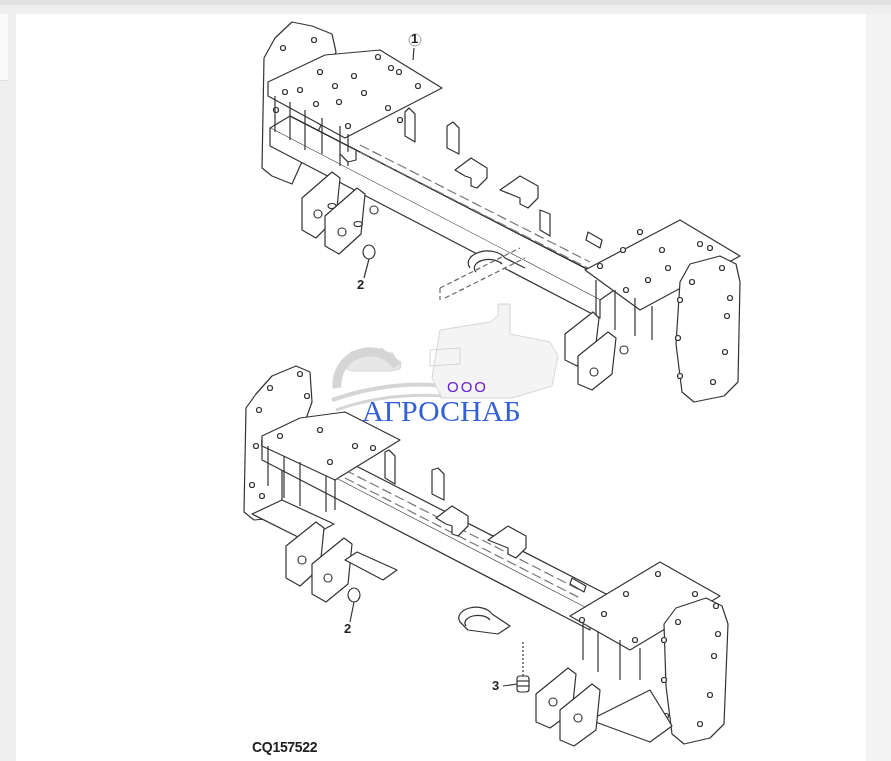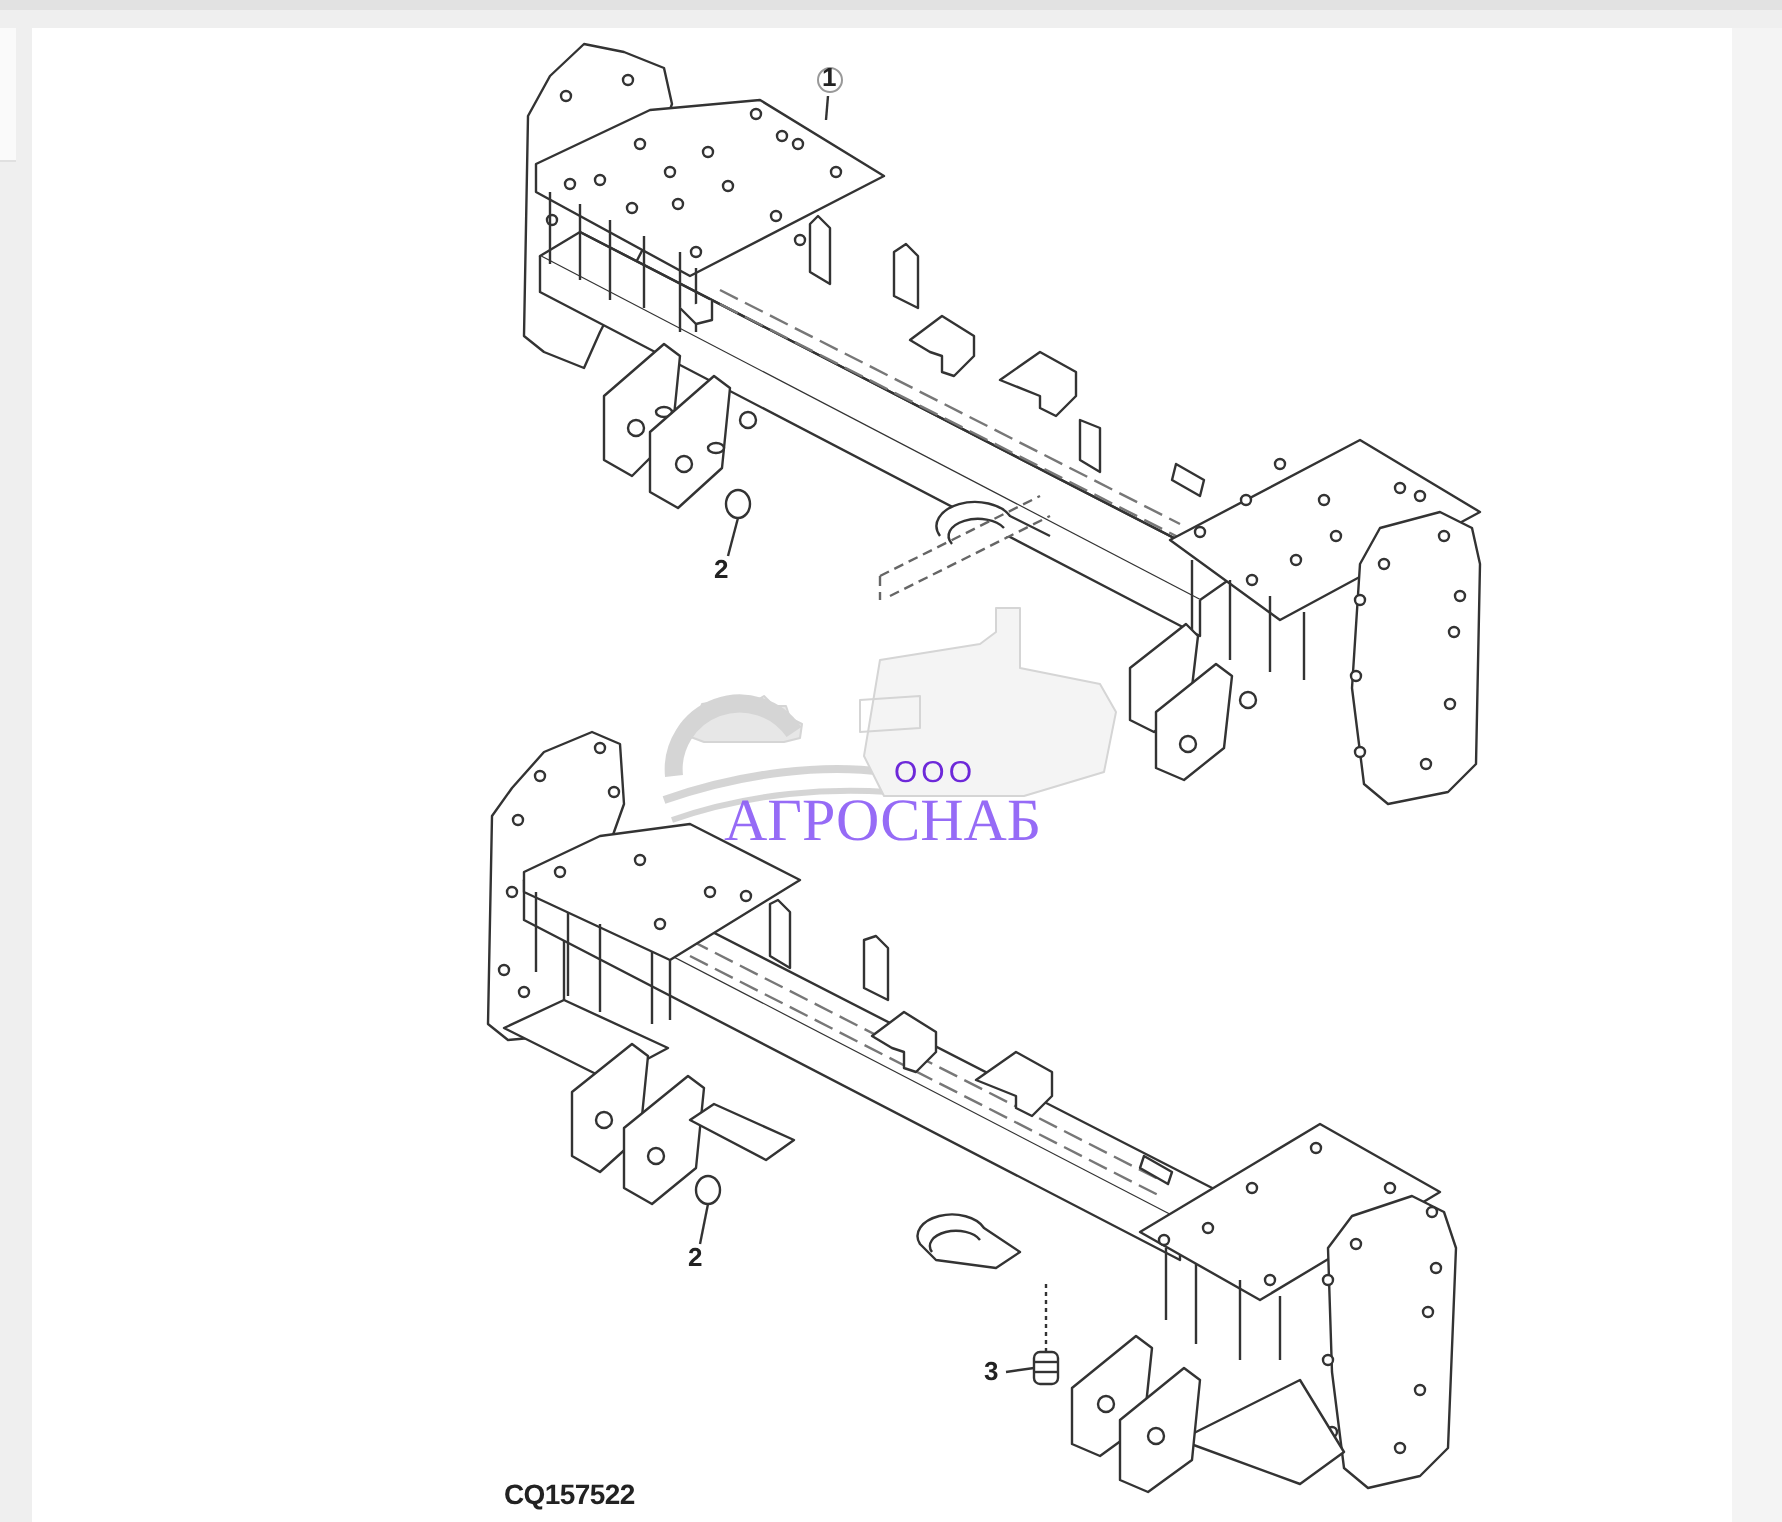--- a/index.html
+++ b/index.html
@@ -5,21 +5,21 @@
   html,body{margin:0;padding:0;}
   body{width:891px;height:761px;background:#efefef;position:relative;overflow:hidden;font-family:"Liberation Sans",sans-serif;}
   .topbar{position:absolute;left:0;top:0;width:891px;height:5px;background:#e2e2e2;}
   .left-strip{position:absolute;left:0;top:14px;width:8px;height:66px;background:#fafafa;border-bottom:1px solid #e0e0e0;}
   .panel{position:absolute;left:16px;top:14px;width:850px;height:760px;background:#ffffff;}
   .right-shade{position:absolute;left:866px;top:14px;width:25px;height:747px;background:#f4f4f4;}
   svg.diagram{position:absolute;left:0;top:0;}
   .callout{position:absolute;font-size:13px;font-weight:bold;color:#222;}
   .code{position:absolute;left:252px;top:739px;font-size:14px;font-weight:bold;color:#222;letter-spacing:-0.3px;}
   .wm-ooo{position:absolute;left:447px;top:378px;font-size:15px;color:#6d28d9;letter-spacing:2px;}
-  .wm-name{position:absolute;left:362px;top:394px;font-family:"Liberation Serif",serif;font-size:30px;color:#8b5cf6;letter-spacing:0px;opacity:0.9;}
+  .wm-name{position:absolute;left:362px;top:394px;font-family:"Liberation Serif",serif;font-size:30px;color:#1d4ed8;letter-spacing:0px;opacity:0.9;}
 </style>
 </head>
 <body>
 
 <div class="topbar"></div>
 <div class="left-strip"></div>
 <div class="panel"></div>
 <div class="right-shade"></div>
 
 <svg class="diagram" width="891" height="761" viewBox="0 0 891 761" fill="none" stroke="#333" stroke-width="1.2" stroke-linejoin="round">

